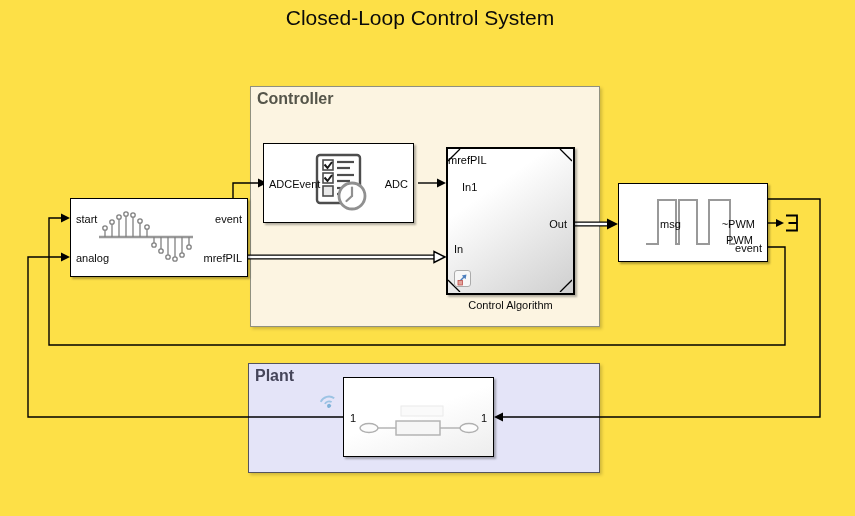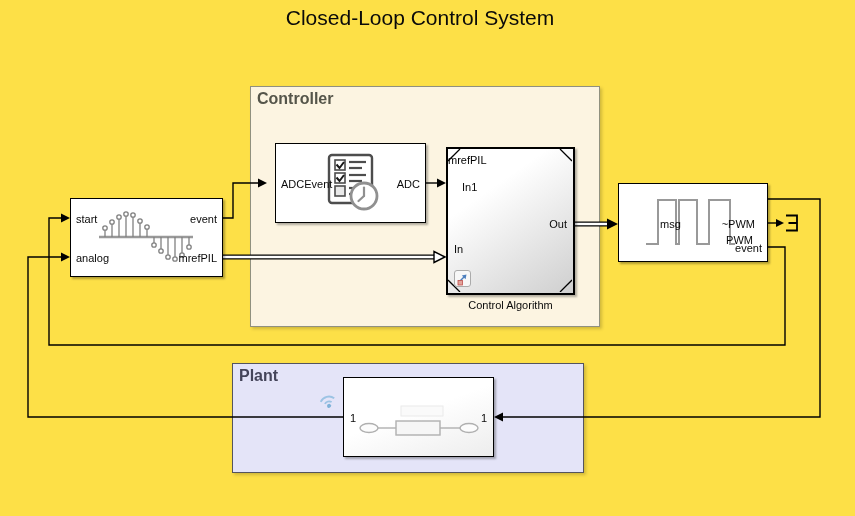--- a/index.html
+++ b/index.html
@@ -17,21 +17,21 @@
     position:absolute;top:6px;left:420px;transform:translateX(-50%);
     font-size:21px;color:#0a0a0a;white-space:nowrap;
   }
   .area{position:absolute;z-index:1;}
   .area.controller{
     left:250px;top:86px;width:350px;height:241px;
     background:var(--controller-fill);border:1px solid var(--controller-border);
     box-shadow:2px 2px 3px rgba(0,0,0,0.18);
   }
   .area.plant{
-    left:232px;top:363px;width:352px;height:110px;
+    left:248px;top:363px;width:352px;height:110px;
     background:var(--plant-fill);border:1px solid var(--plant-border);
     box-shadow:2px 2px 3px rgba(0,0,0,0.18);
   }
   .area-label{
     position:absolute;top:3px;left:6px;font-size:16px;font-weight:bold;
   }
   .area.controller .area-label{color:var(--controller-label);}
   .area.plant .area-label{color:var(--plant-label);}
   svg.wires{position:absolute;left:0;top:0;z-index:2;}
   .block{
@@ -39,22 +39,22 @@
     box-shadow:2px 2px 2px rgba(0,0,0,0.3);
   }
   .block svg.icon{position:absolute;left:0;top:0;}
   .port{
     position:absolute;font-size:11px;line-height:1;transform:translateY(-50%);
     white-space:nowrap;color:#0a0a0a;z-index:4;
   }
   .block-label{
     position:absolute;z-index:3;font-size:11px;color:#0a0a0a;text-align:center;white-space:nowrap;
   }
-  #adc-block{left:70px;top:198px;width:153px;height:79px;}
-  #task-block{left:275px;top:143px;width:151px;height:80px;}
+  #adc-block{left:70px;top:198px;width:178px;height:79px;}
+  #task-block{left:263px;top:143px;width:151px;height:80px;}
   #algo-block{
     left:446px;top:147px;width:129px;height:148px;border-width:2.5px;
     background:linear-gradient(145deg,#ffffff 30%,#cfcfcf 100%);
   }
   #pwm-block{left:618px;top:183px;width:150px;height:79px;}
   #plant-block{left:343px;top:377px;width:151px;height:80px;background:linear-gradient(160deg,#ffffff 45%,#ededed 100%);}
   .algo-header{
     position:absolute;top:5px;left:0;width:100%;text-align:left;font-size:11px;color:#000;
   }
   .pil-badge{

